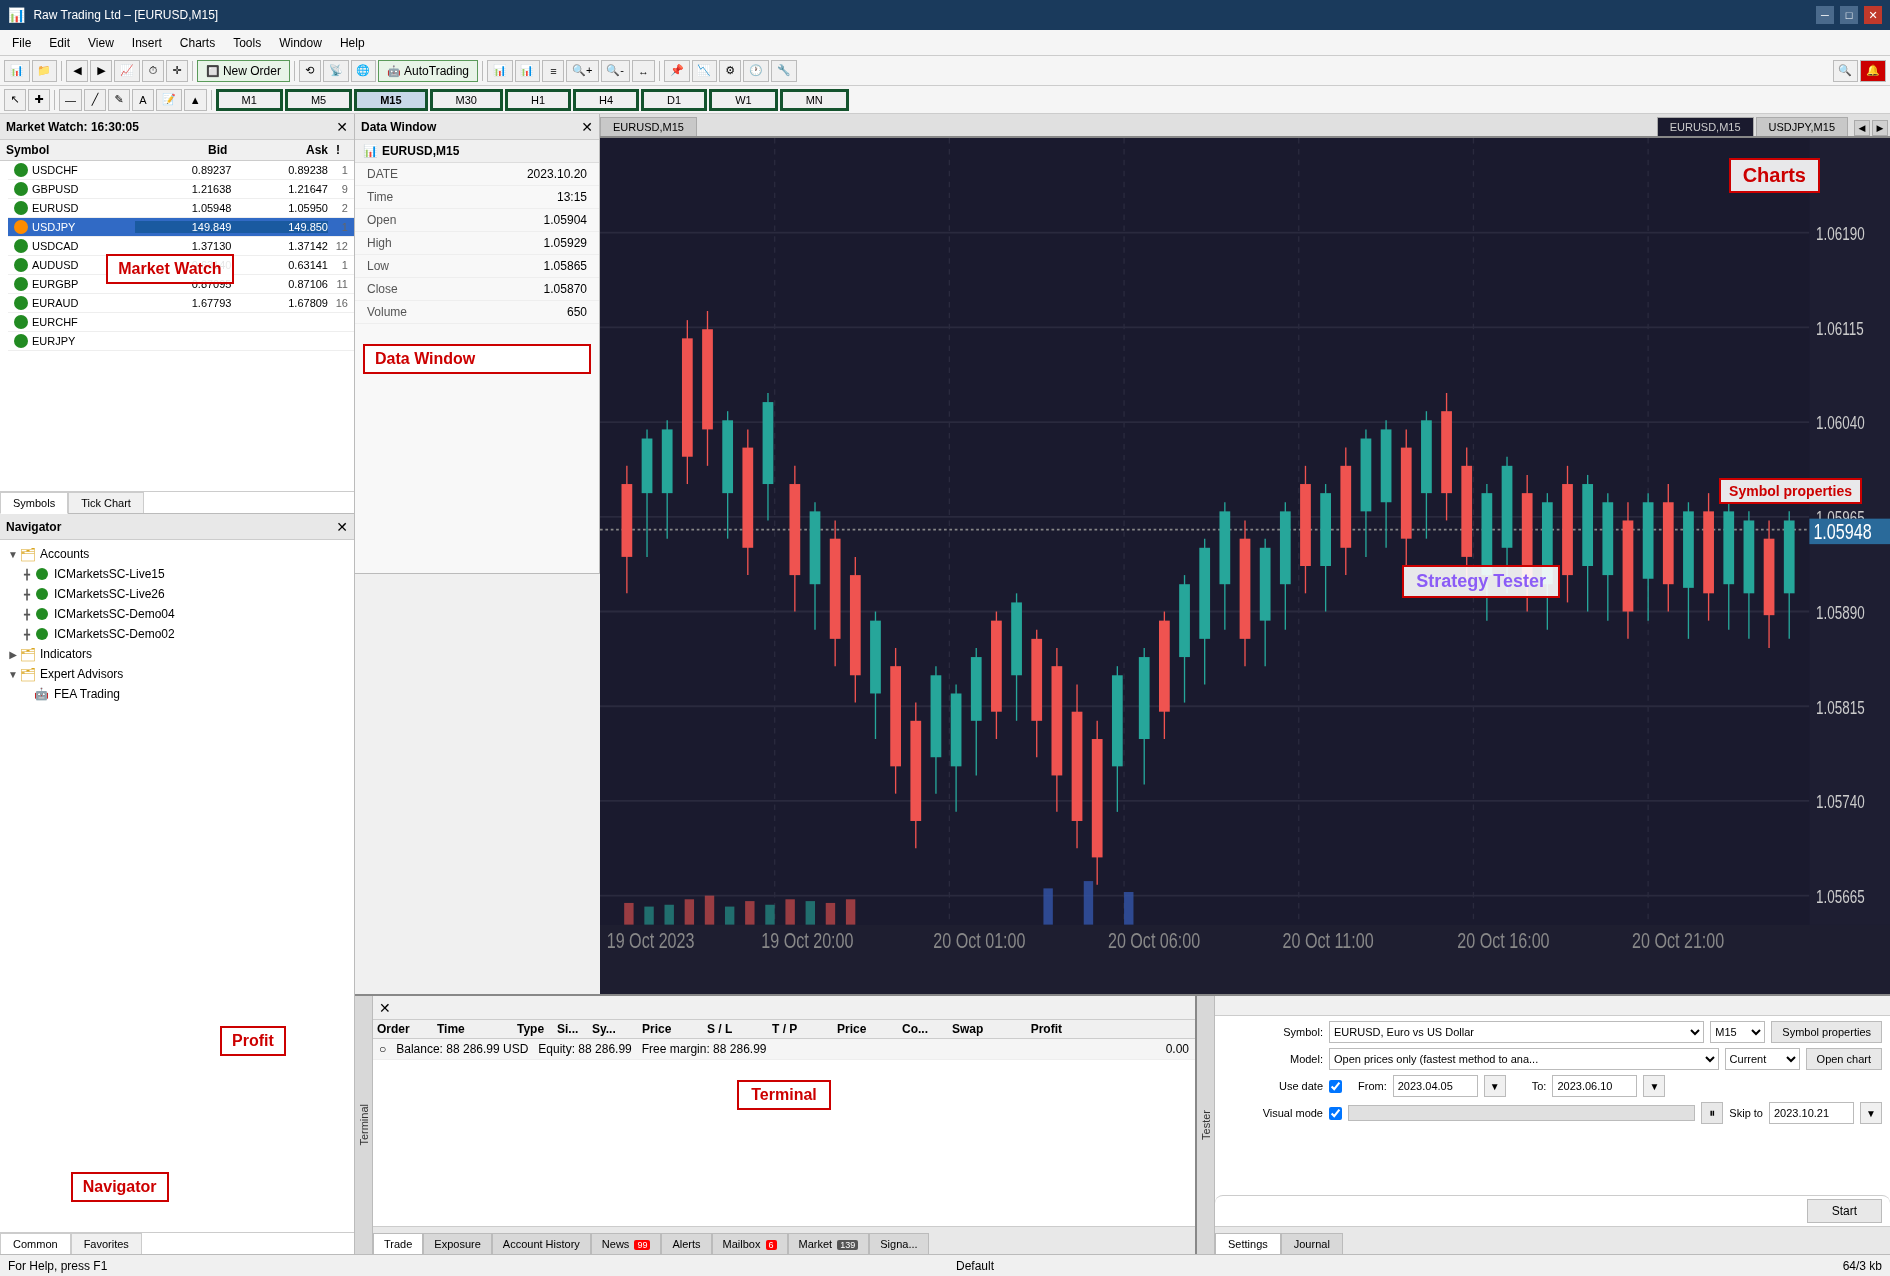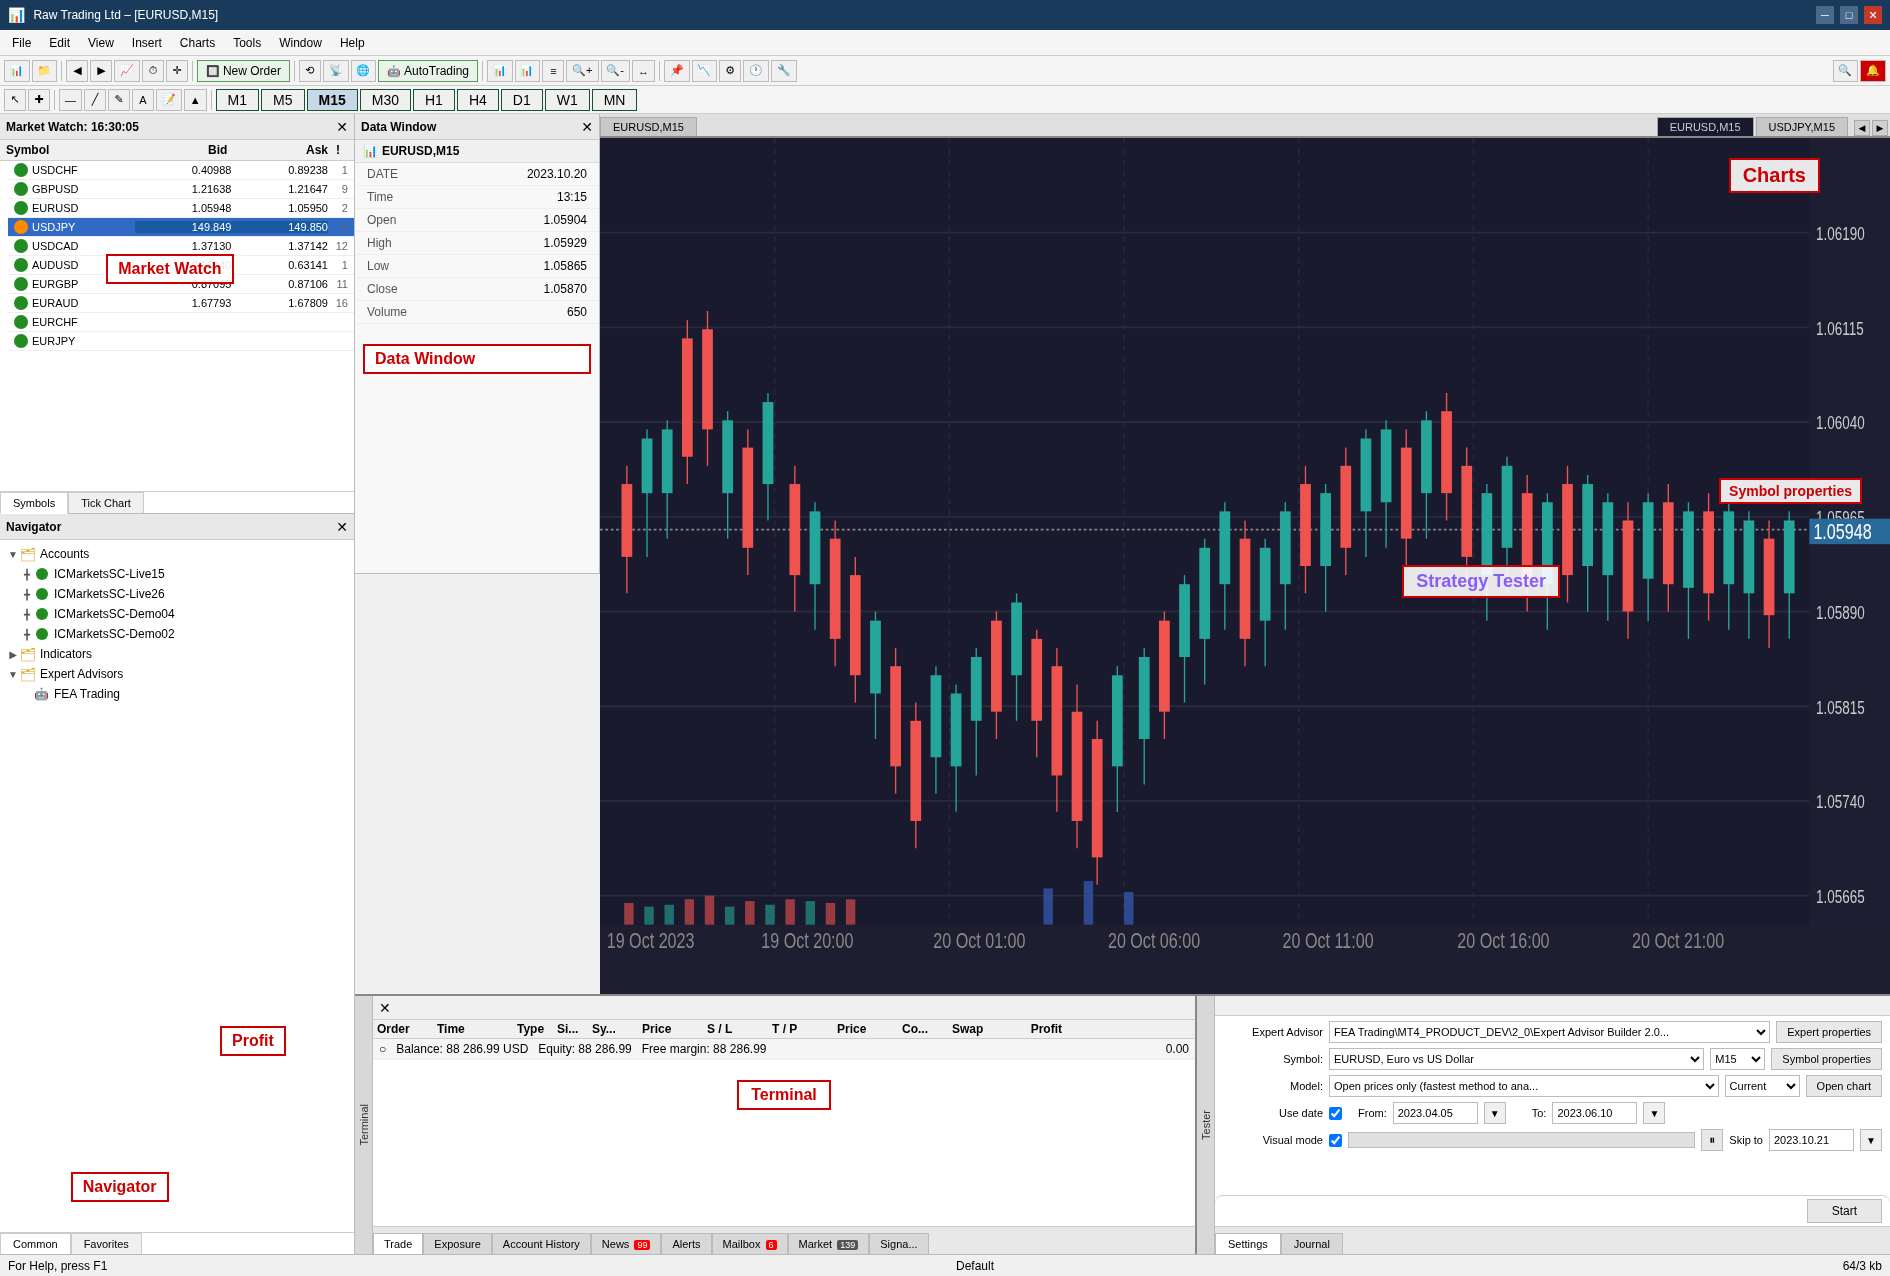--- a/index.html
+++ b/index.html
@@ -13,21 +13,21 @@
     
     #menubar { height: 26px; background: #f5f5f5; border-bottom: 1px solid #ccc; display: flex; align-items: center; padding: 0 4px; gap: 2px; }
     .menu-item { padding: 3px 8px; cursor: pointer; font-size: 12px; }
 
     
     #toolbar1 { height: 30px; background: #f5f5f5; border-bottom: 1px solid #ccc; display: flex; align-items: center; padding: 2px 4px; gap: 2px; }
     #toolbar2 { height: 28px; background: #f5f5f5; border-bottom: 1px solid #ccc; display: flex; align-items: center; padding: 2px 4px; gap: 2px; }
     .toolbar-btn { padding: 2px 5px; background: #f0f0f0; border: 1px solid #bbb; cursor: pointer; font-size: 11px; min-width: 22px; height: 22px; display: flex; align-items: center; justify-content: center; }
     .toolbar-sep { width: 1px; height: 20px; background: #bbb; margin: 0 2px; }
     .toolbar-text-btn { padding: 2px 8px; background: #f0f0f0; border: 1px solid #bbb; cursor: pointer; font-size: 11px; height: 22px; }
-    .timeframe-btn { padding: 1px 11px; background: #f0f0f0; border: 1px solid #14532d; cursor: pointer; font-size: 14px; height: 22px; }
+    .timeframe-btn { padding: 1px 23px; background: #f0f0f0; border: 3px solid #14532d; cursor: pointer; font-size: 11px; height: 22px; }
     .timeframe-btn.active { background: #c8d8e8; font-weight: bold; }
 
     
     #main-layout { display: flex; height: calc(1276px - 30px - 26px - 30px - 28px - 22px); }
 
     
     #left-panel { width: 355px; display: flex; flex-direction: column; border-right: 1px solid #bbb; }
 
     
     #market-watch { height: 400px; border-bottom: 1px solid #bbb; display: flex; flex-direction: column; background: white; }
@@ -187,21 +187,21 @@
       <div class="mw-col-header">
         <span class="mw-col-symbol">Symbol</span>
         <span class="mw-col-bid">Bid</span>
         <span class="mw-col-ask">Ask</span>
         <span class="mw-col-bang">!</span>
       </div>
       <div class="mw-rows" id="mw-rows-container">
       <div class="mw-row">
     <div class="mw-icon mw-icon-green"></div>
     <span class="mw-sym">USDCHF</span>
-    <span class="mw-bid">0.40988</span>
+    <span class="mw-bid">0.89237</span>
     <span class="mw-ask">0.89238</span>
     <span class="mw-num">1</span>
   </div>
           <div class="mw-row">
     <div class="mw-icon mw-icon-green"></div>
     <span class="mw-sym">GBPUSD</span>
     <span class="mw-bid">1.21638</span>
     <span class="mw-ask">1.21647</span>
     <span class="mw-num">9</span>
   </div>
@@ -701,27 +701,20 @@
         <div style="width:18px;background:#d8d8d8;border-right:1px solid #bbb;display:flex;align-items:center;justify-content:center;">
           <span style="writing-mode:vertical-rl;transform:rotate(180deg);font-size:11px;color:#333;cursor:pointer;">Tester</span>
         </div>
 
         <div style="flex:1;display:flex;flex-direction:column;background:white;">
 
           <div style="height:20px;background:#f0f0f0;border-bottom:1px solid #ccc;"></div>
 
           <div style="padding:5px 8px;display:flex;flex-direction:column;gap:5px;flex:1;">
 
-            <div style="display:flex;align-items:center;gap:6px;">
-              <span style="width:100px;text-align:right;font-size:11px;">Expert Advisor</span>
-              <select style="height:22px;border:1px solid #bbb;background:white;font-size:11px;flex:1;">
-                <option>FEA Trading\MT4_PRODUCT_DEV\2_0\Expert Advisor Builder 2.0...</option>
-              </select>
-              <button class="st-btn">Expert properties</button>
-            </div>
 
             <div style="display:flex;align-items:center;gap:6px;">
               <span style="width:100px;text-align:right;font-size:11px;">Symbol:</span>
               <select style="height:22px;border:1px solid #bbb;background:white;font-size:11px;flex:1;">
                 <option>EURUSD, Euro vs US Dollar</option>
               </select>
               <select style="height:22px;border:1px solid #bbb;background:white;font-size:11px;width:55px;">
                 <option>M15</option>
               </select>
               <button class="st-btn">Symbol properties</button>

